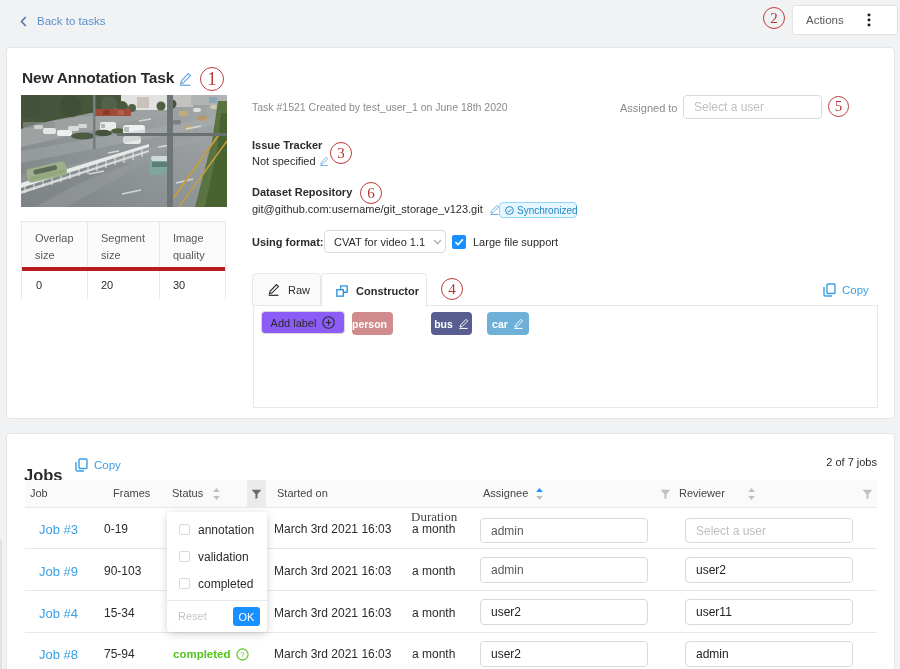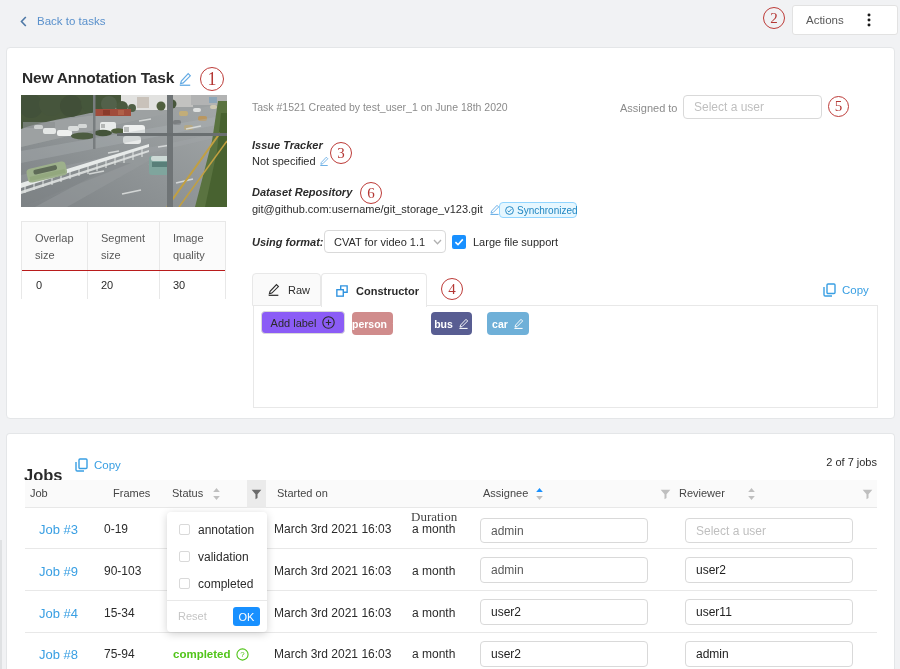--- a/index.html
+++ b/index.html
@@ -3,21 +3,21 @@
 <meta charset="utf-8">
 <style>
 * { margin:0; padding:0; box-sizing:border-box; }
 html,body { width:900px; height:669px; }
 body { font-family:"Liberation Sans", sans-serif; background:#f1f2f4; }
 #page { position:relative; width:900px; height:669px; overflow:hidden; background:#f1f2f4; }
 .abs { position:absolute; }
 .card { position:absolute; background:#fff; border:1px solid #e4e6e8; border-radius:4px; }
 .gray { color:#8b8b8b; font-size:11px; }
 .blue { color:#399fe3; font-size:12px; }
-.bold13 { font-weight:bold; font-size:11px; color:#2b2b2b;font-style:italic; }
+.bold13 { font-weight:bold; font-size:11px; color:#2b2b2b; }
 .t13 { font-size:11px; color:#2b2b2b; }
 .t12 { font-size:12px; color:#2b2b2b; }
 .circ { position:absolute; border:1.8px solid #bd3b38; border-radius:50%; color:#b43734;
         display:flex; align-items:center; justify-content:center; font-size:15px; background:transparent; font-family:"Liberation Serif",serif; }
 .inp { position:absolute; background:#fff; border:1px solid #d9d9d9; border-radius:4px;
        font-size:12px; color:#2b2b2b; display:flex; align-items:center; padding-left:10px; }
 .ph { color:#bfbfbf; }
 .tag { position:absolute; border-radius:4px; color:#fff; font-size:10.5px; font-weight:bold;
        display:flex; align-items:center; justify-content:center; gap:5px; height:23px; }
 svg { display:block; }
@@ -164,21 +164,21 @@
     <rect x="130" y="61" width="18" height="5" rx="2" fill="#cddad6"></rect>
     <rect x="131" y="67" width="16" height="5" fill="#597f79"></rect>
 
     <rect x="146" y="0" width="6" height="112" fill="#6f7476"></rect>
     <rect x="96" y="38" width="110" height="3" fill="#6a6f71"></rect>
     <rect x="72" y="0" width="2.5" height="54" fill="#787d7f"></rect>
   </svg>
   </div>
 
   <div class="abs" style="left:21px;top:221px;width:205px;height:78px;border:1px solid #e8e8e8;">
-    <div style="display:flex;height:49px;background:#fbfbfb;border-bottom:1px solid #b91c1c;">
+    <div style="display:flex;height:49px;background:#fbfbfb;border-bottom:4px solid #b91c1c;">
       <div style="width:66px;border-right:1px solid #e8e8e8;padding:8px 0 0 13px;font-size:11px;color:#595959;line-height:17px;">Overlap size</div>
       <div style="width:72px;border-right:1px solid #e8e8e8;padding:8px 0 0 13px;font-size:11px;color:#595959;line-height:17px;">Segment size</div>
       <div style="width:65px;padding:8px 0 0 13px;font-size:11px;color:#595959;line-height:17px;">Image quality</div>
     </div>
     <div style="display:flex;height:28px;background:#fff;">
       <div style="width:66px;border-right:1px solid #e8e8e8;padding:8px 0 0 14px;font-size:11px;color:#2b2b2b;">0</div>
       <div style="width:72px;border-right:1px solid #e8e8e8;padding:8px 0 0 13px;font-size:11px;color:#2b2b2b;">20</div>
       <div style="width:65px;padding:8px 0 0 13px;font-size:11px;color:#2b2b2b;">30</div>
     </div>
   </div>

